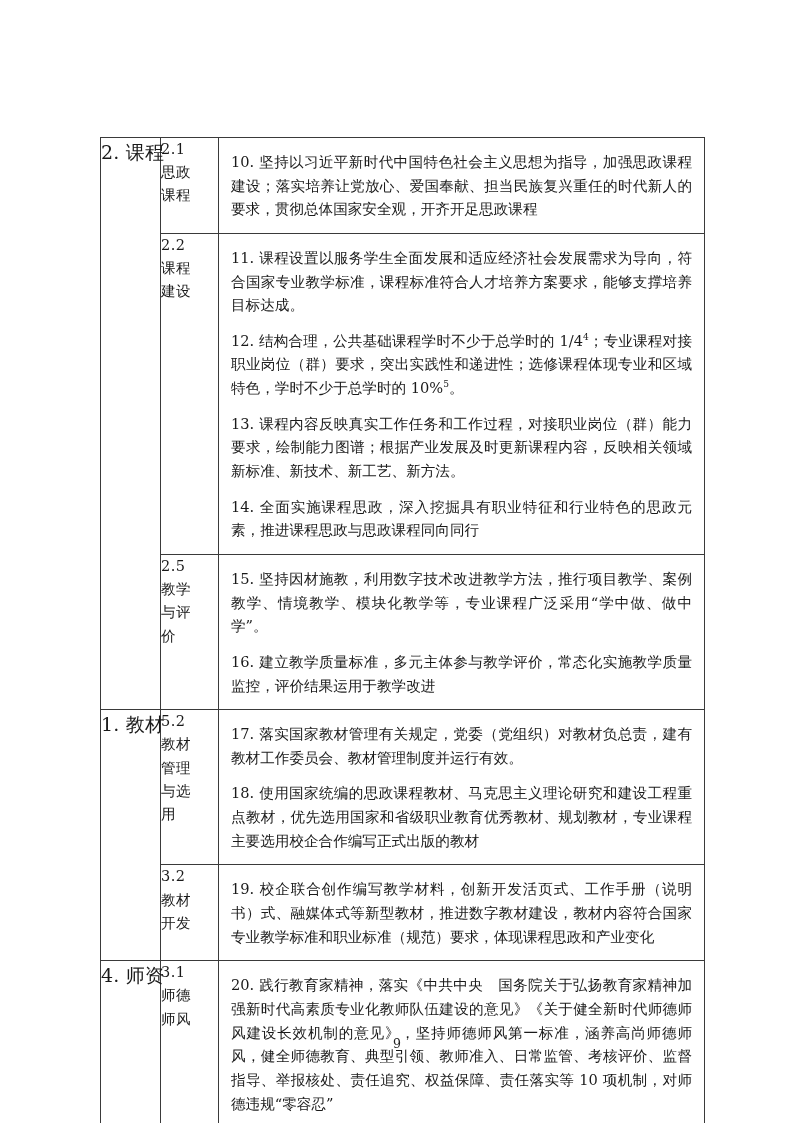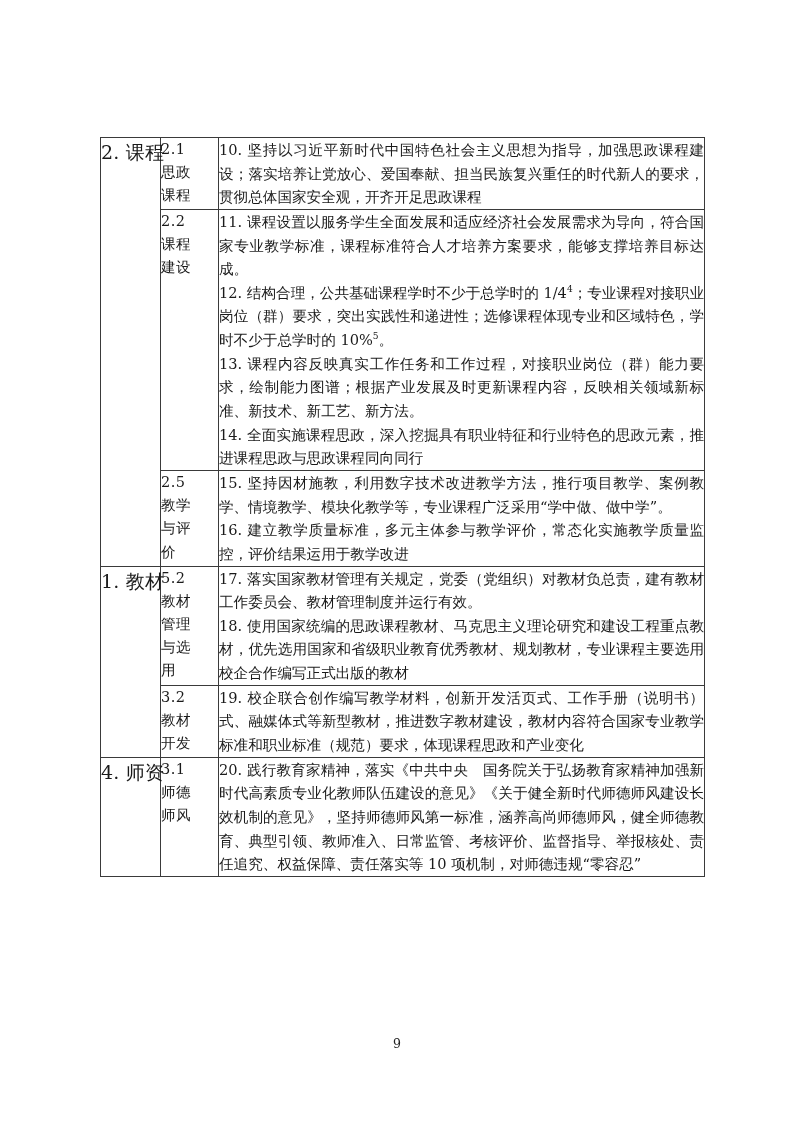--- a/index.html
+++ b/index.html
@@ -69,21 +69,21 @@
 
   .content-cell {
     font-size: 14.6px;
     line-height: 1.62;
     padding: 3px 6px 4px 7px;
     text-align: justify;
     text-justify: inter-ideograph;
   }
 
   .item {
-    margin: 0;
+    margin: 12px;
     text-indent: 0;
   }
 
   sup {
     font-size: 0.62em;
     vertical-align: super;
     line-height: 0;
   }
 
   .page-number {

